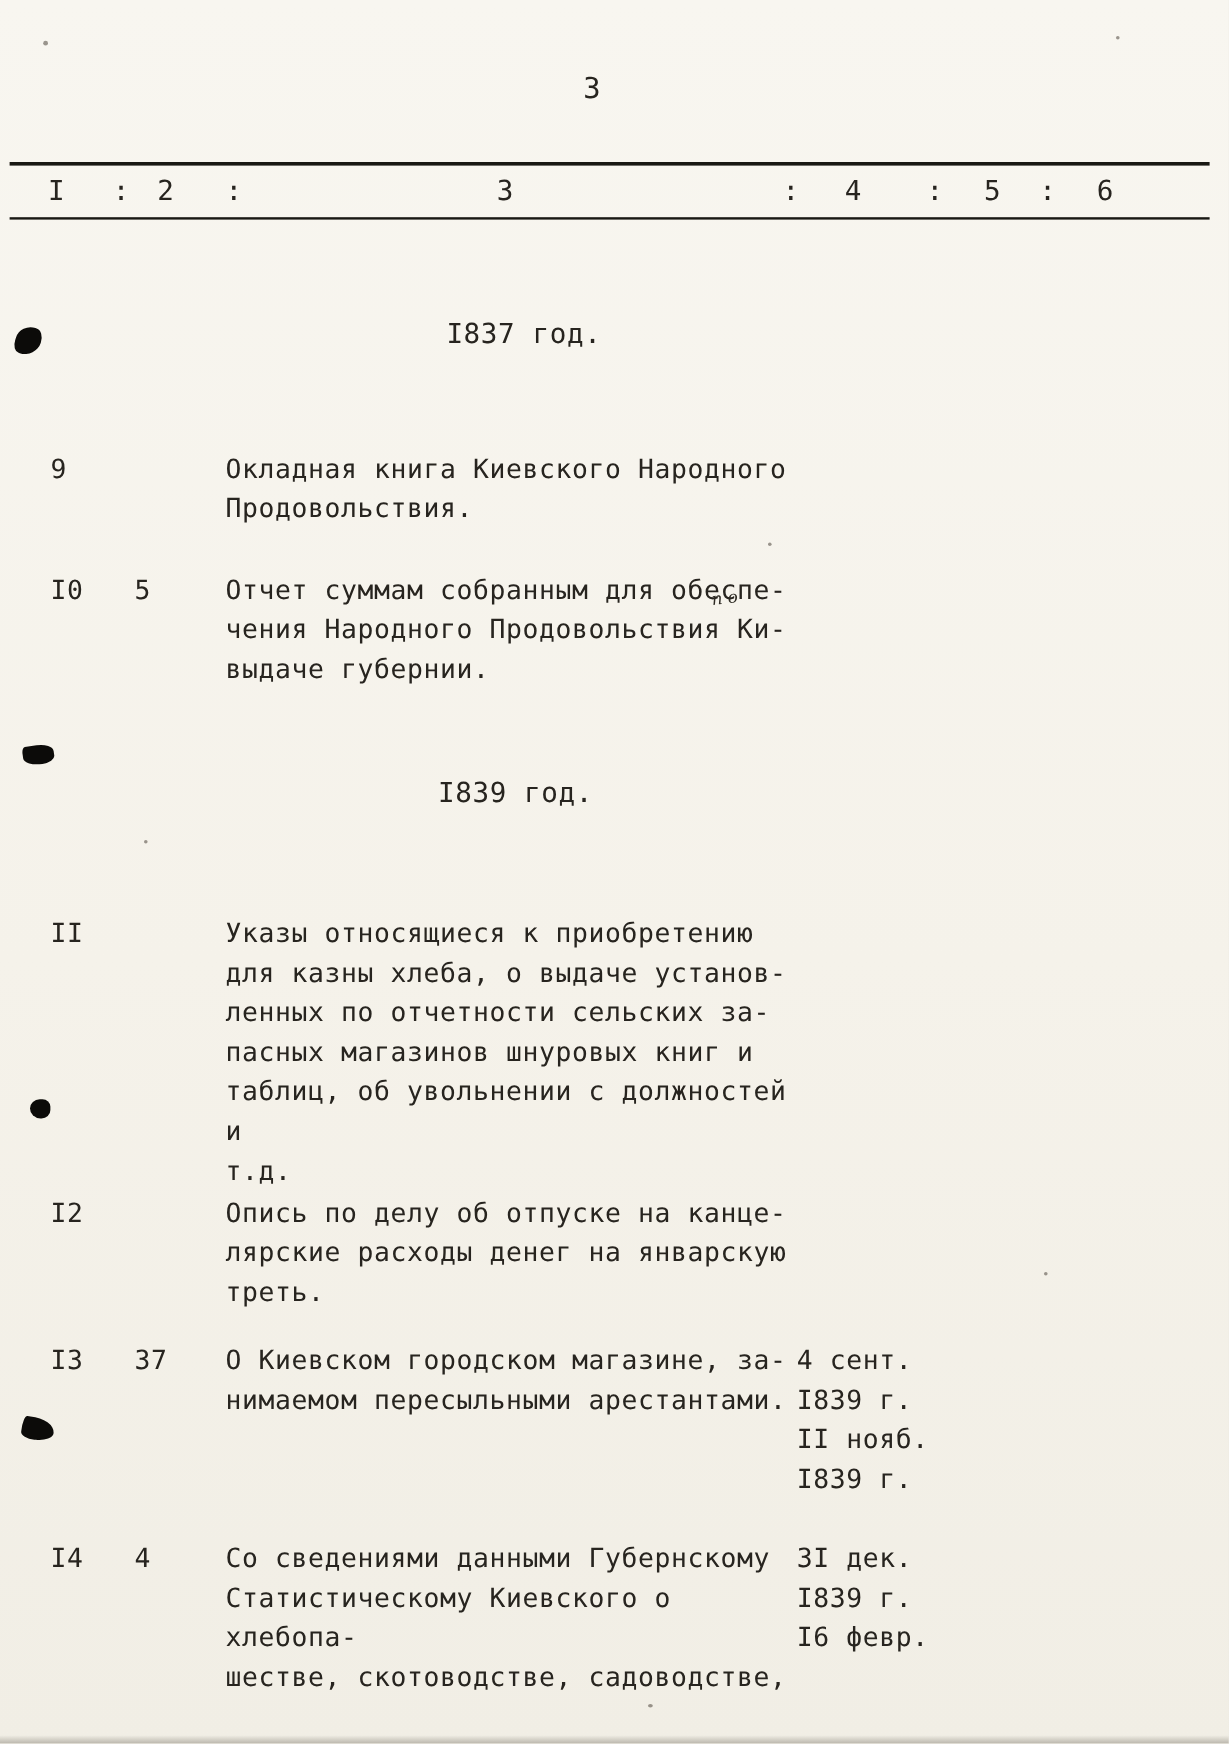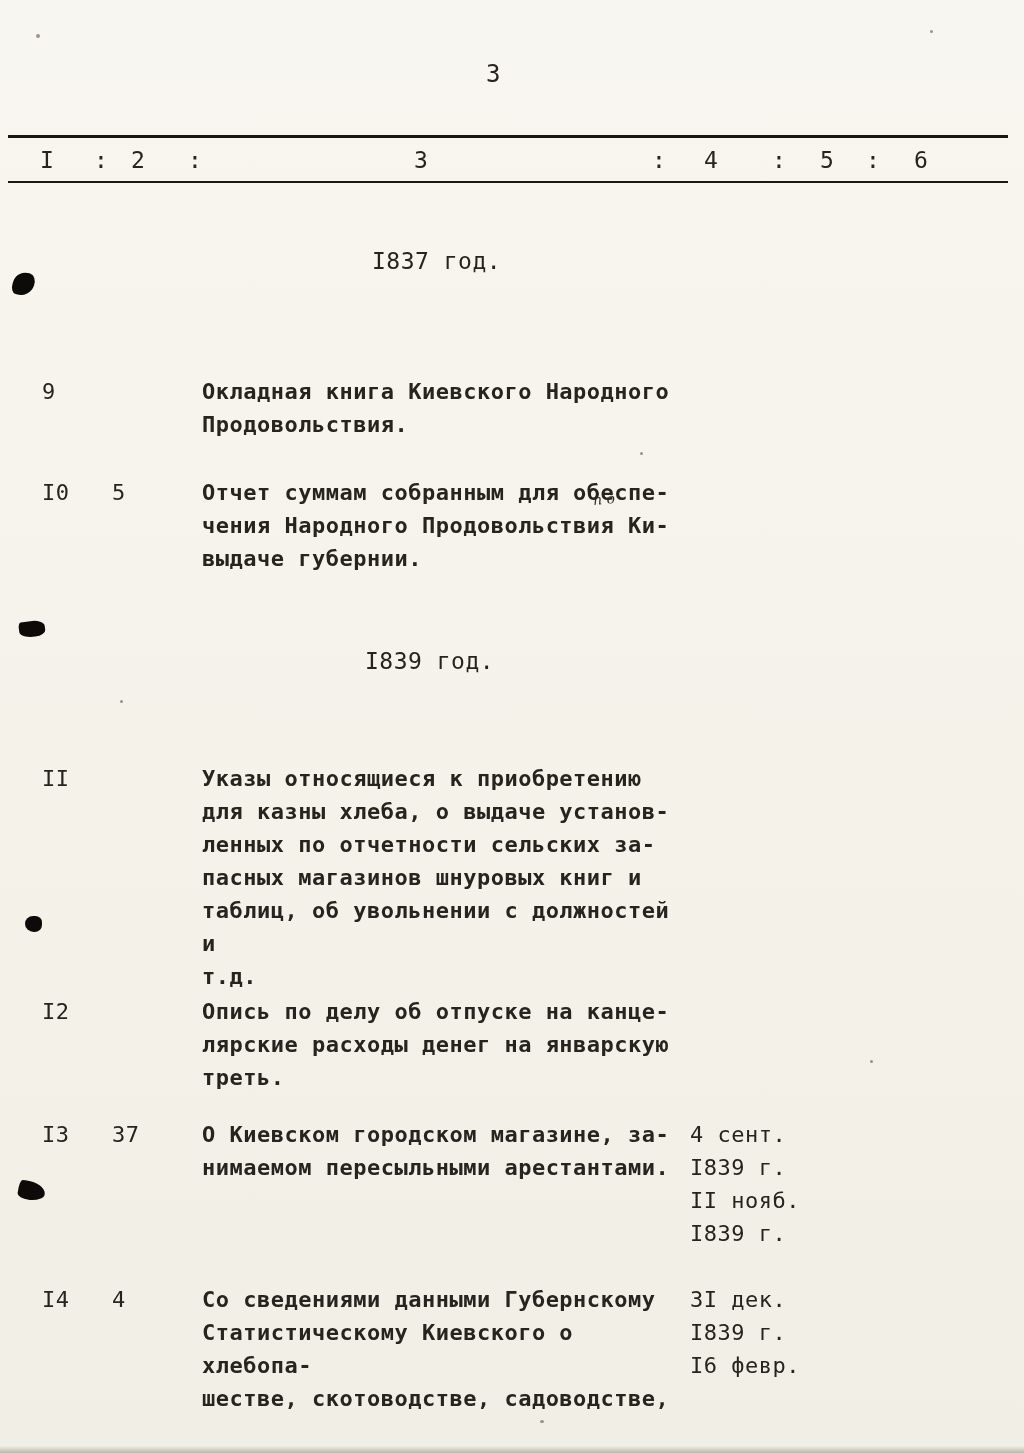--- a/index.html
+++ b/index.html
@@ -45,22 +45,22 @@
     letter-spacing: 0.5px;
   }
   .year-heading {
     position: absolute;
     font-size: 23px;
     letter-spacing: 0.5px;
   }
   .entry { position: absolute; left: 0; width: 1024px; }
   .col-num    { position: absolute; left: 42px;  width: 70px;  }
   .col-sheets { position: absolute; left: 112px; width: 70px;  }
-  .col-desc   { position: absolute; left: 202px; width: 485px; white-space: pre-line; font-weight: bold; }
-  .col-dates  { position: absolute; left: 690px; width: 150px; white-space: pre-line; }
+  .col-desc   { position: absolute; left: 188px; width: 485px; white-space: pre-line; }
+  .col-dates  { position: absolute; left: 664px; width: 150px; white-space: pre-line; }
   .annotation {
     position: absolute;
     left: 593px;
     top: 492px;
     font-family: "DejaVu Serif", serif;
     font-style: italic;
     font-size: 14px;
     line-height: 14px;
     color: #2e2b24;
     transform: rotate(-6deg);
@@ -93,21 +93,21 @@
   <span class="hdr-cell" style="left:131px">2</span>
   <span class="hdr-cell" style="left:188px">:</span>
   <span class="hdr-cell" style="left:414px">3</span>
   <span class="hdr-cell" style="left:652px">:</span>
   <span class="hdr-cell" style="left:704px">4</span>
   <span class="hdr-cell" style="left:772px">:</span>
   <span class="hdr-cell" style="left:820px">5</span>
   <span class="hdr-cell" style="left:866px">:</span>
   <span class="hdr-cell" style="left:914px">6</span>
 
-  <div class="year-heading" style="left:372px; top:248px">I837 год.</div>
+  <div class="year-heading" style="left:372px; top:266px">I837 год.</div>
 
   <div class="entry txt" style="top:375px">
     <div class="col-num">9</div>
     <div class="col-sheets"></div>
     <div class="col-desc">Окладная книга Киевского Народного
 Продовольствия.</div>
     <div class="col-dates"></div>
   </div>
 
   <div class="entry txt" style="top:476px">

